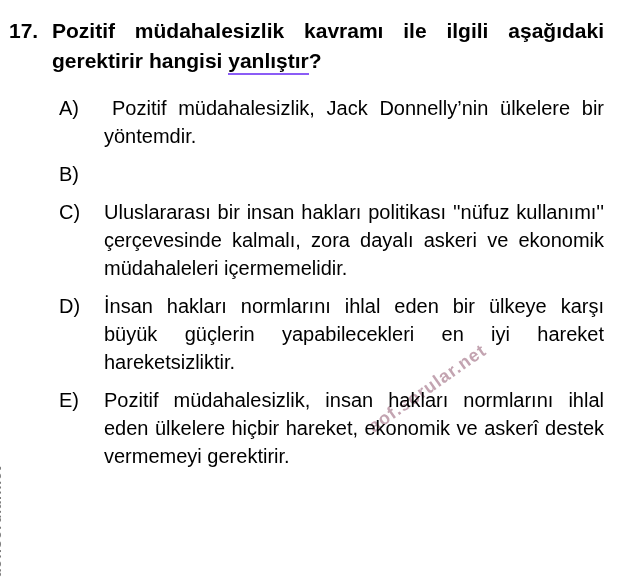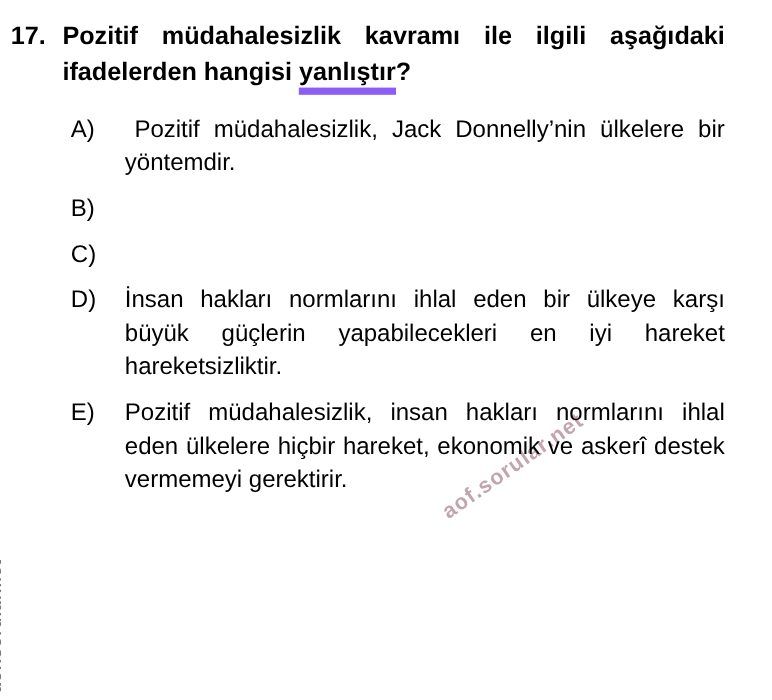--- a/index.html
+++ b/index.html
@@ -33,21 +33,21 @@
   }
   .q-number {
     flex: none;
     width: 43px;
   }
   .q-text {
     flex: 1;
     text-align: justify;
   }
   .q-underline {
-    border-bottom: 6px solid #8b5cf6;
+    border-bottom: 2px solid #8b5cf6;
     padding-bottom: 1px;
   }
 
   .options {
     margin-top: 18px;
   }
   .option-row {
     display: flex;
     font-size: 20px;
     line-height: 28px;
@@ -97,36 +97,37 @@
     white-space: nowrap;
   }
 </style>
 </head>
 <body>
 
 <div class="content">
 
   <div class="question-row">
     <span class="q-number">17.</span>
-    <span class="q-text"><span>Pozitif müdahalesizlik kavramı ile ilgili aşağıdaki ifadelerden hangisi</span> <span class="q-underline">yanlıştır</span><span>?</span></span>
+    <span class="q-text"><span>Pozitif müdahalesizlik kavramı ile ilgili aşağıdaki gerektirir hangisi</span> <span class="q-underline">yanlıştır</span><span>?</span></span>
   </div>
 
   <div class="options">
 
     <div class="option-row">
       <span class="opt-letter">A)</span>
       <span class="opt-text">Pozitif müdahalesizlik, Jack Donnelly’nin ülkelere bir yöntemdir.</span>
     </div>
 
     <div class="option-row">
       <span class="opt-letter">B)</span>
     </div>
 
     <div class="option-row">
       <span class="opt-letter">C)</span>
+      <span class="opt-text">Uluslararası bir insan hakları politikası ''nüfuz kullanımı'' çerçevesinde kalmalı, zora dayalı askeri ve ekonomik müdahaleleri içermemelidir.</span>
     </div>
 
     <div class="option-row">
       <span class="opt-letter">D)</span>
       <span class="opt-text">İnsan hakları normlarını ihlal eden bir ülkeye karşı büyük güçlerin yapabilecekleri en iyi hareket hareketsizliktir.</span>
     </div>
 
     <div class="option-row">
       <span class="opt-letter">E)</span>
       <span class="opt-text">Pozitif müdahalesizlik, insan hakları normlarını ihlal eden ülkelere hiçbir hareket, ekonomik ve askerî destek vermemeyi gerektirir.</span>

